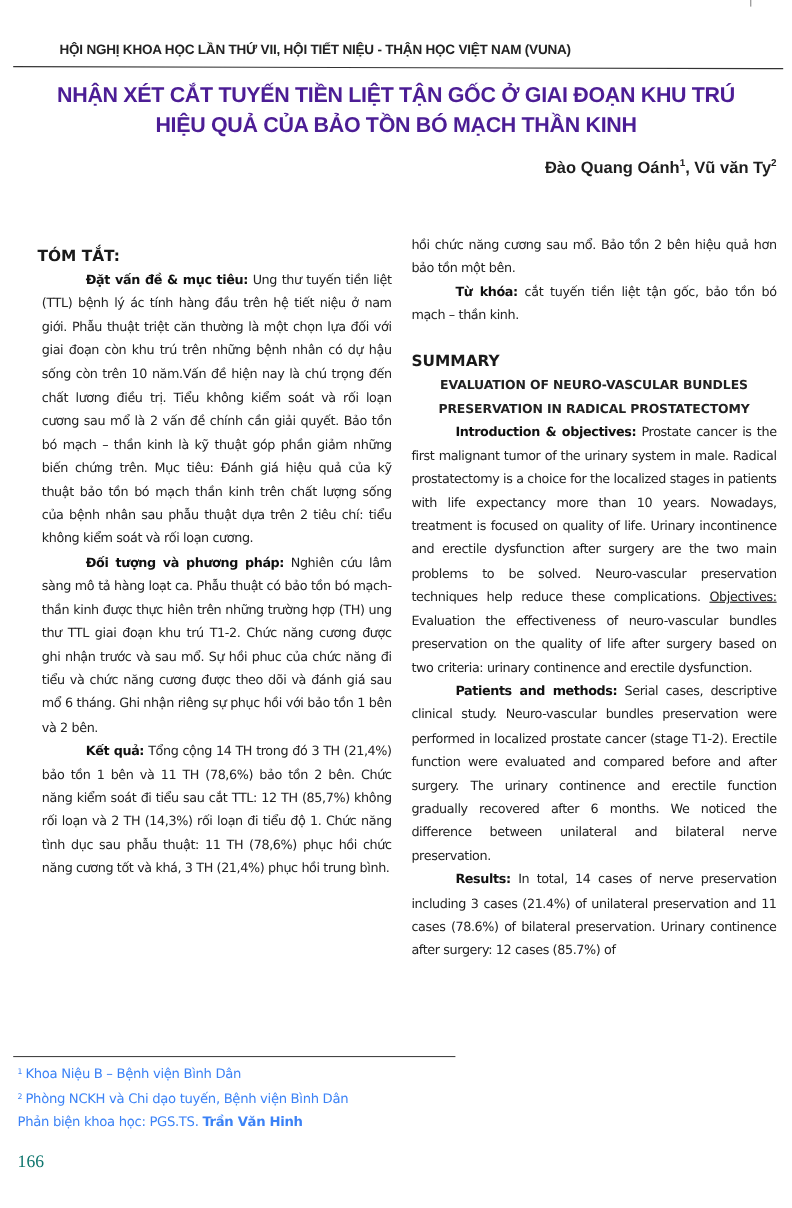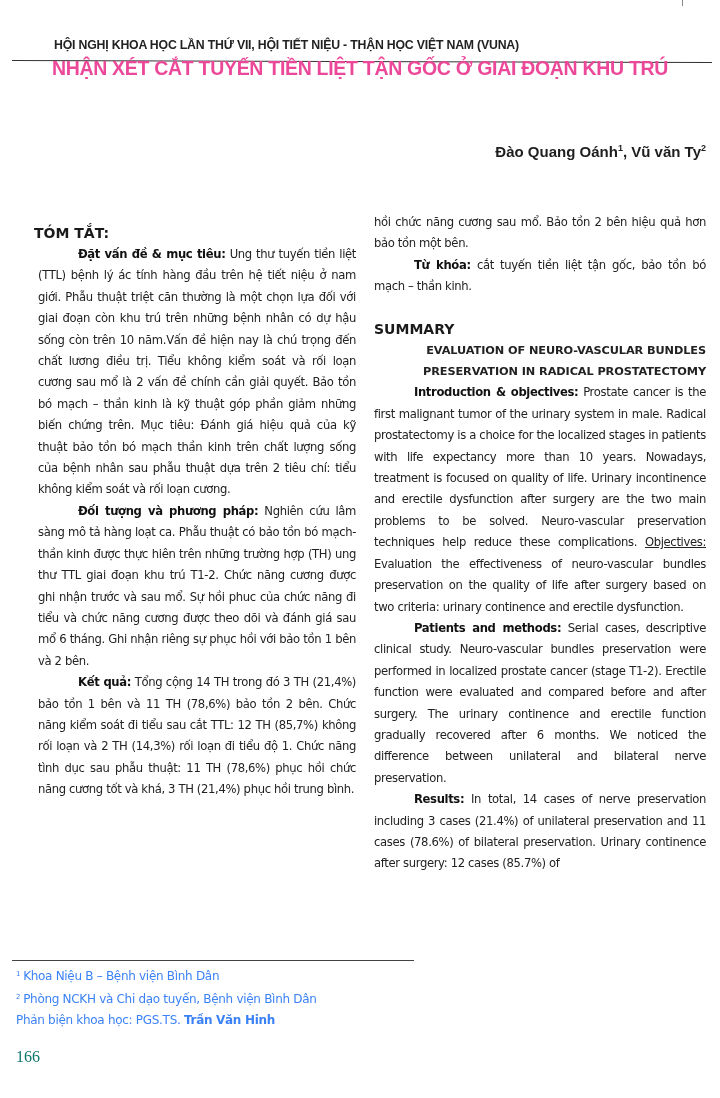--- a/index.html
+++ b/index.html
@@ -10,23 +10,23 @@
     left: 0; width: 573px; top: 38px; text-align: center;
     font-family: "Liberation Sans", sans-serif; font-weight: bold; font-size: 12.3px;
     letter-spacing: -0.2px; color: #222;
   }
   .head-rule {
     left: 12px; width: 700px; top: 61px; height: 0;
     border-top: 1.6px solid #333;
     transform: rotate(0.15deg);
   }
   .title {
-    left: 0; width: 720px; top: 55px; text-align: center;
+    left: 0; width: 720px; top: 74px; text-align: center;
     font-family: "Liberation Sans", sans-serif; font-weight: bold; font-size: 19.5px;
-    line-height: 27px; color: #ec4899; letter-spacing: -0.3px;
+    line-height: 27px; color: #4c1d95; letter-spacing: -0.3px;
   }
   .authors {
     right: 14px; top: 143px; text-align: right;
     font-family: Liberation Sans, sans-serif; font-weight: bold; font-size: 15px; color: #1e1e1e;
   }
   .authors sup { font-size: 9px; }
 
   .col {
     font-family: "DejaVu Sans", sans-serif; font-size: 11.6px; line-height: 21.4px;
     color: #222; text-align: justify; letter-spacing: -0.35px;
@@ -36,21 +36,21 @@
   .col b { font-weight: bold; color: #111; }
   .left-col { left: 38px; width: 318px; top: 222px; }
   .right-col { left: 374px; width: 332px; top: 212px; }
 
   .sec-head {
     font-family: "DejaVu Sans", sans-serif; font-weight: bold; font-size: 14px;
     letter-spacing: 0px; color: #1a1a1a; line-height: 22px;
   }
   .sum-title {
     font-family: "DejaVu Sans", sans-serif; font-weight: bold; font-size: 11.3px;
-    text-align: right; line-height: 21.4px; letter-spacing: -0.1px;
+    text-align: center; line-height: 21.4px; letter-spacing: -0.1px;
   }
   .u { text-decoration: underline; }
 
   .foot-rule { left: 12px; width: 402px; top: 960px; border-top: 1px solid #444; }
   .footnotes {
     left: 16px; top: 964px; font-family: "DejaVu Sans", sans-serif; font-size: 12px;
     line-height: 21px; color: #3b82f6; letter-spacing: -0.3px;
   }
   .footnotes sup { font-size: 7px; vertical-align: 4px; margin-right: 3px; }
   .page-num {
@@ -61,20 +61,21 @@
 </head>
 <body>
 
 <div class="abs corner-mark"></div>
 
 <div class="abs running-head">HỘI NGHỊ KHOA HỌC LẦN THỨ VII, HỘI TIẾT NIỆU - THẬN HỌC VIỆT NAM (VUNA)</div>
 <div class="abs head-rule"></div>
 
 <div class="abs title">
   <div>NHẬN XÉT CẮT TUYẾN TIỀN LIỆT TẬN GỐC Ở GIAI ĐOẠN KHU TRÚ</div>
+  <div>HIỆU QUẢ CỦA BẢO TỒN BÓ MẠCH THẦN KINH</div>
 </div>
 
 <div class="abs authors">
   <span>Đào Quang Oánh</span><sup>1</sup><span>, </span><span>Vũ văn Ty</span><sup>2</sup>
 </div>
 
 <div class="abs col left-col">
   <div class="sec-head" style="margin-left:-4px">TÓM TẮT:</div>
   <p class="ind">
     <b>Đặt vấn đề &amp; mục tiêu:</b><span> Ung thư tuyến tiền liệt (TTL) bệnh lý ác tính hàng đầu trên hệ tiết niệu ở nam giới. Phẫu thuật triệt căn thường là một chọn lựa đối với giai đoạn còn khu trú trên những bệnh nhân có dự hậu sống còn trên 10 năm.Vấn đề hiện nay là chú trọng đến chất lương điều trị. Tiểu không kiểm soát và rối loạn cương sau mổ là 2 vấn đề chính cần giải quyết. Bảo tồn bó mạch – thần kinh là kỹ thuật góp phần giảm những biến chứng trên. Mục tiêu: Đánh giá hiệu quả của kỹ thuật bảo tồn bó mạch thần kinh trên chất lượng sống của bệnh nhân sau phẫu thuật dựa trên 2 tiêu chí: tiểu không kiểm soát và rối loạn cương.</span>

